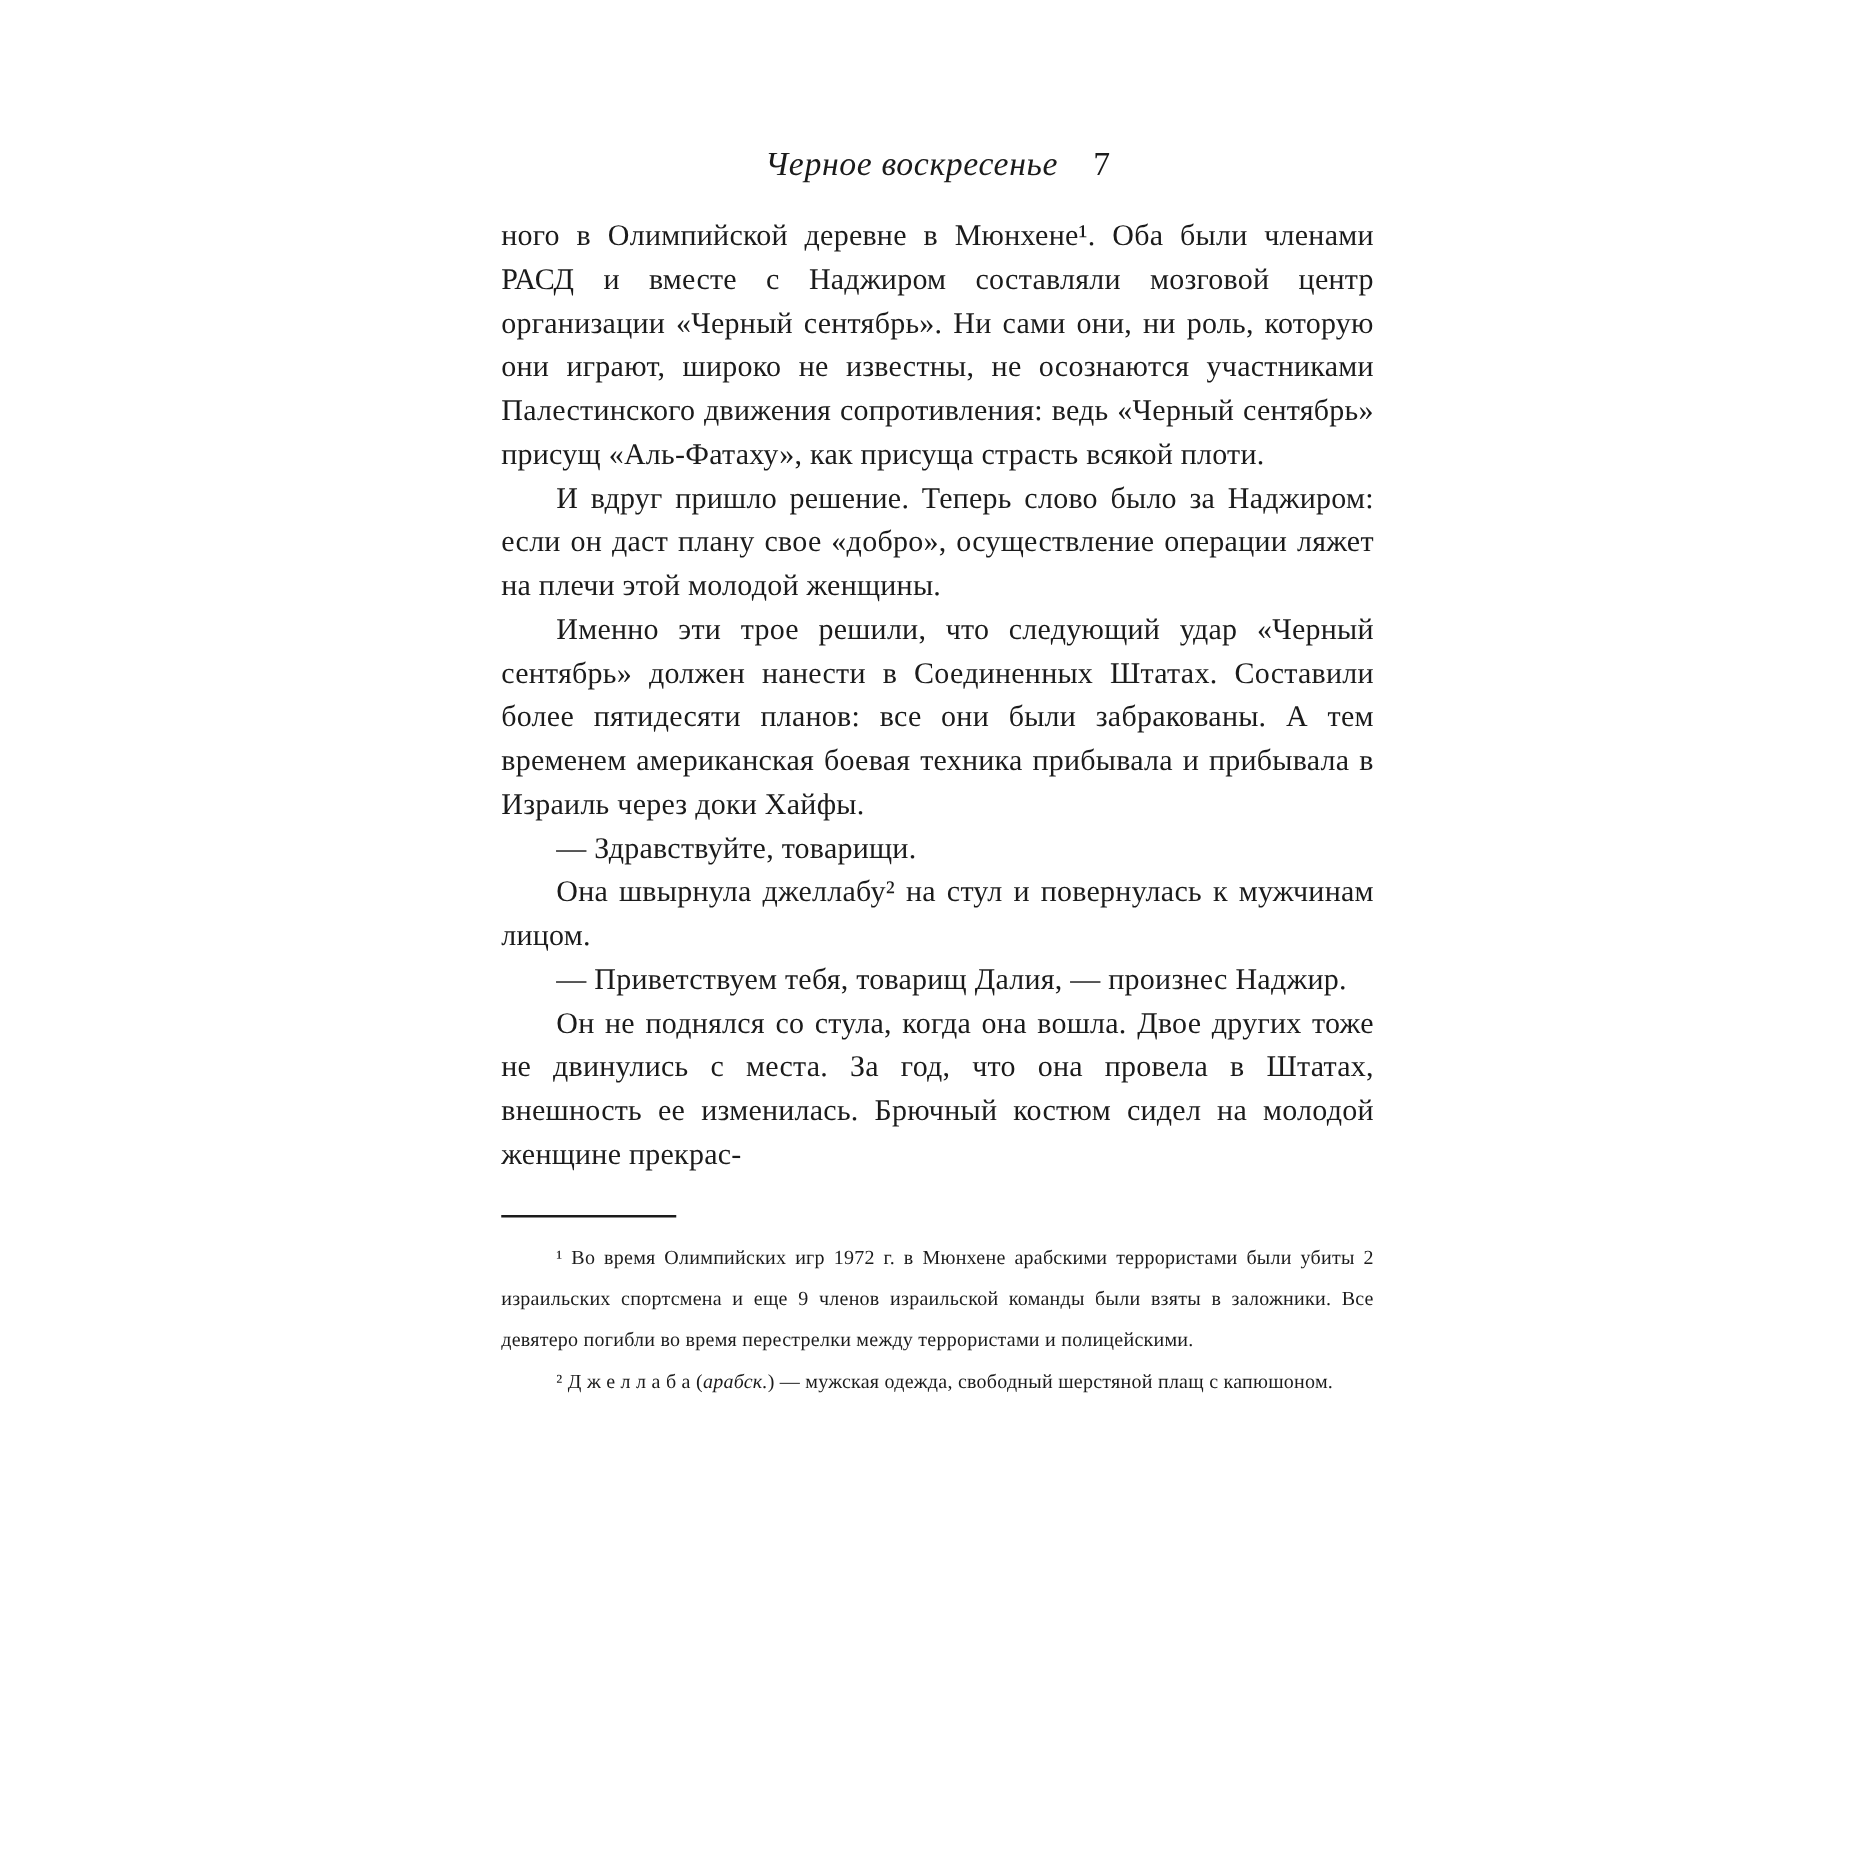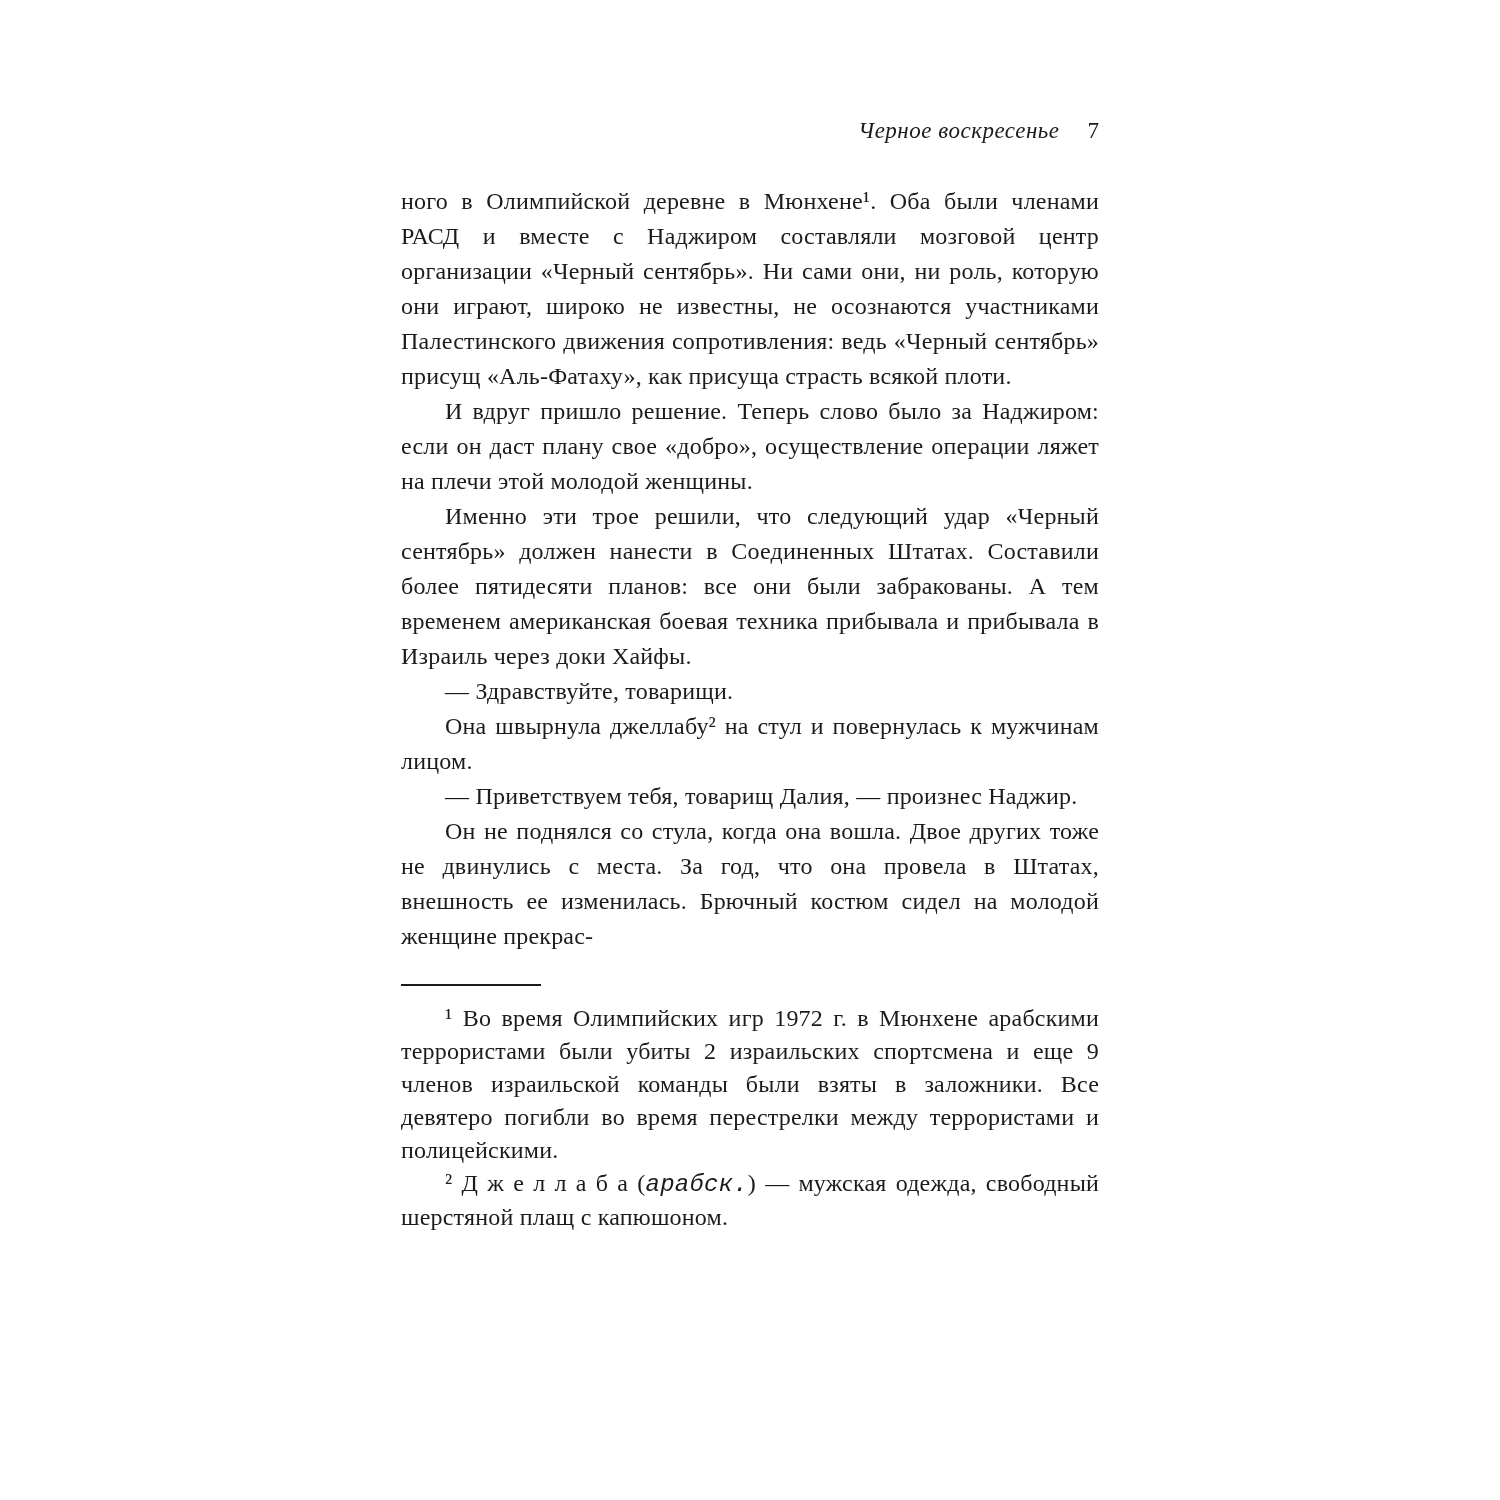--- a/index.html
+++ b/index.html
@@ -16,24 +16,24 @@
     height: 1500px;
     background: #ffffff;
     overflow: hidden;
   }
   .column {
     width: 698px;
     margin: 0 auto;
     padding-top: 114px;
   }
   .running-header {
-    text-align: right;
-    font-size: 23px;
+    text-align: center;
+    font-size: 27px;
     line-height: 34px;
-    margin-bottom: 36px;
+    margin-bottom: 24px;
     white-space: nowrap;
   }
   .header-title {
     font-style: italic;
     letter-spacing: 0.5px;
   }
   .header-page-number {
     display: inline-block;
     margin-left: 28px;
     font-style: normal;
@@ -49,28 +49,28 @@
   .body-text p.no-indent {
     text-indent: 0;
   }
   .footnote-rule {
     width: 140px;
     height: 0;
     border-top: 2px solid #1b1b1b;
     margin: 30px 0 16px 0;
   }
   .footnotes p {
-    font-size: 24px;
+    font-size: 16px;
     line-height: 33px;
     text-align: justify;
     text-indent: 44px;
     letter-spacing: 0.2px;
     hyphens: auto;
   }
-  .italic { font-style: italic; font-family: Liberation Mono, monospace; }
+  .italic { font-style: italic; }
 </style>
 </head>
 <body>
 
 <div class="page">
   <div class="column">
 
     <div class="running-header"><span class="header-title">Черное воскресенье</span><span class="header-page-number">7</span></div>
 
     <div class="body-text">

